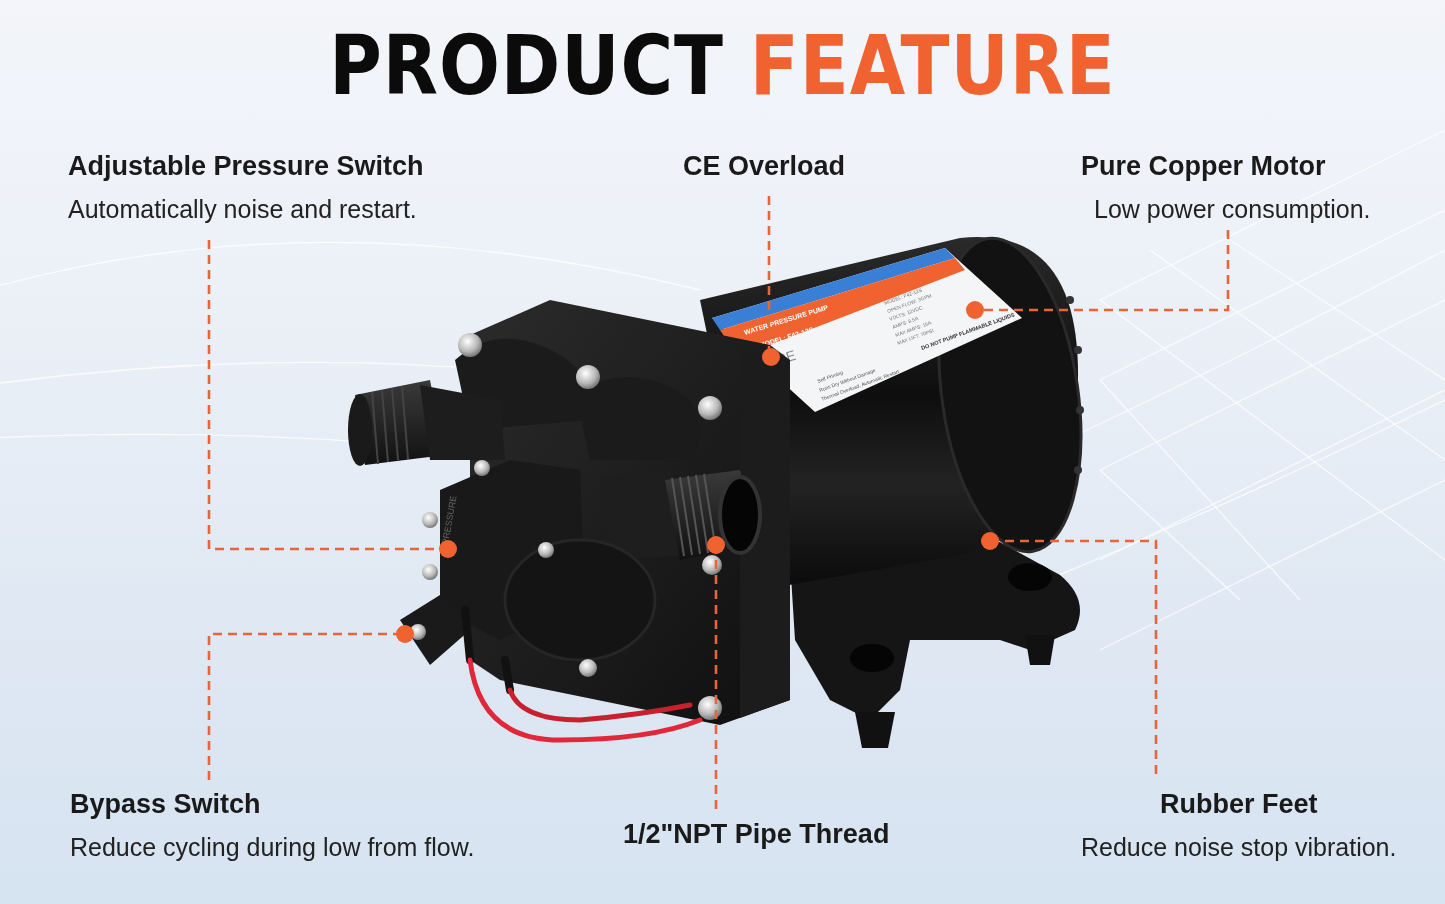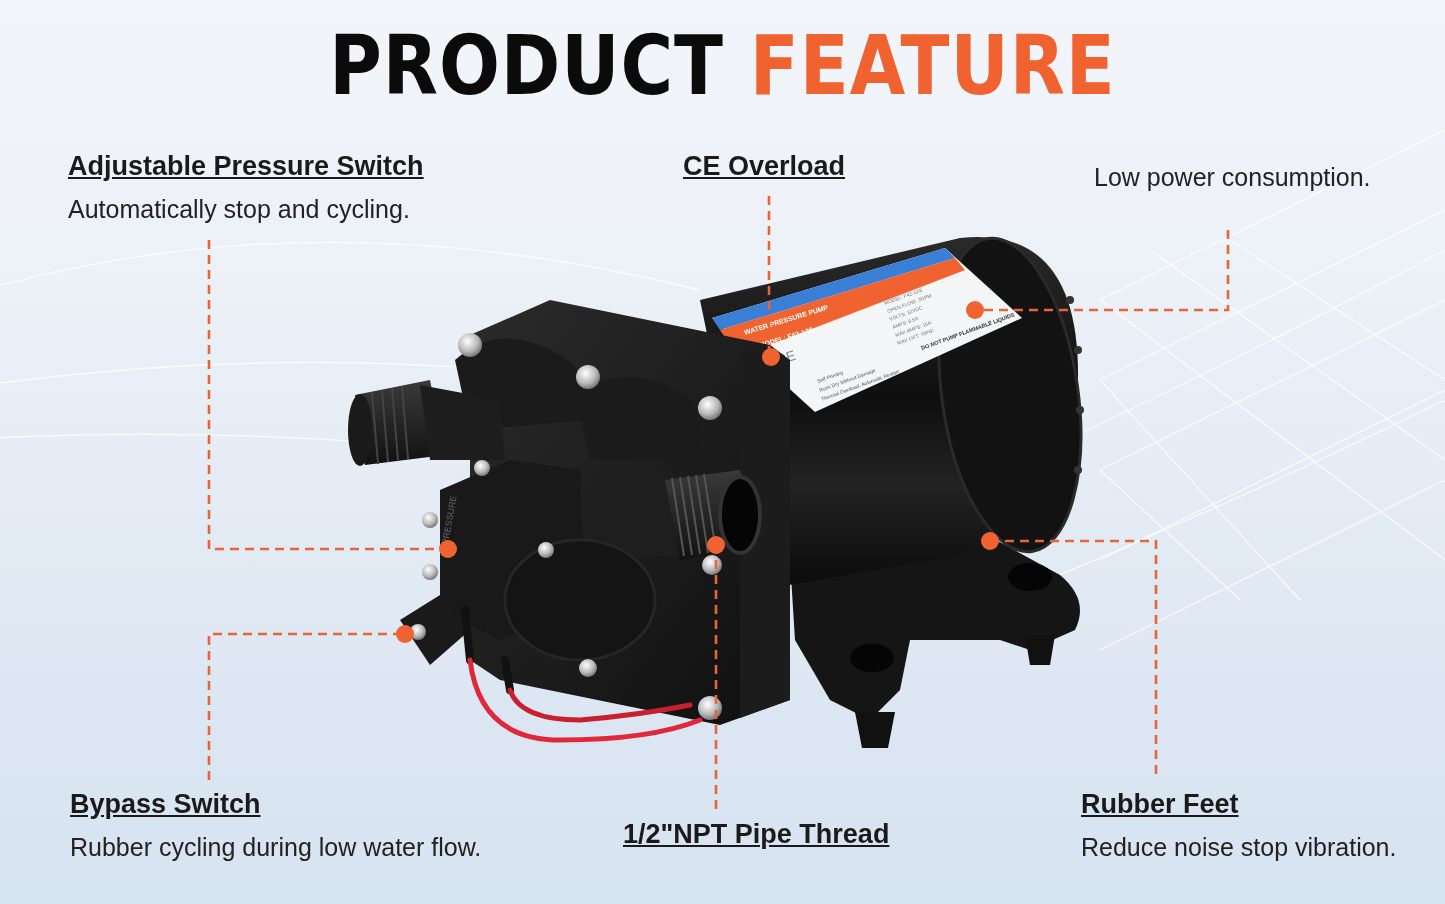--- a/index.html
+++ b/index.html
@@ -12,21 +12,21 @@
   .title {
     position: absolute; top: 22px; left: 0; width: 1445px; text-align: center;
     font-family: "DejaVu Sans", sans-serif; font-weight: bold;
     font-size: 78px; letter-spacing: 1px; line-height: 88px;
     transform: scaleX(0.92) scaleY(1.05);
   }
   .title .t1 { color: #0b0b0b; }
   .title .t2 { color: #f0622f; }
   .feature { position: absolute; }
   .feature .h {
-    font-weight: bold; font-size: 27px; color: #1a1a1a; line-height: 32px; white-space: nowrap; text-decoration: underline;
+    font-weight: bold; font-size: 27px; color: #1a1a1a; line-height: 32px; white-space: nowrap;
   }
   .feature .d {
     font-size: 25px; color: #222; line-height: 30px; margin-top: 12px; white-space: nowrap;
   }
   svg.overlay { position: absolute; inset: 0; }
 </style>
 </head>
 <body>
 
 <svg class="bg-grid" width="1445" height="904" viewBox="0 0 1445 904">
@@ -189,36 +189,37 @@
     <circle cx="405" cy="634" r="9"></circle>
     <circle cx="771" cy="357" r="9"></circle>
     <circle cx="975" cy="310" r="9"></circle>
     <circle cx="716" cy="545" r="9"></circle>
     <circle cx="990" cy="541" r="9"></circle>
   </g>
 </svg>
 
 <div class="feature" style="left:68px; top:150px;">
   <div class="h">Adjustable Pressure Switch</div>
-  <div class="d">Automatically stop and cycling.</div>
+  <div class="d">Automatically noise and restart.</div>
 </div>
 
 <div class="feature" style="left:683px; top:150px;">
   <div class="h">CE Overload</div>
 </div>
 
 <div class="feature" style="left:1081px; top:150px;">
+  <div class="h">Pure Copper Motor</div>
   <div class="d" style="margin-left:13px;">Low power consumption.</div>
 </div>
 
 <div class="feature" style="left:70px; top:788px;">
   <div class="h">Bypass Switch</div>
-  <div class="d">Rubber cycling during low water flow.</div>
+  <div class="d">Reduce cycling during low from flow.</div>
 </div>
 
 <div class="feature" style="left:623px; top:818px;">
   <div class="h">1/2"NPT Pipe Thread</div>
 </div>
 
-<div class="feature" style="left:1081px; top:788px;">
+<div class="feature" style="left:1081px; top:788px;text-align:center;">
   <div class="h">Rubber Feet</div>
   <div class="d">Reduce noise stop vibration.</div>
 </div>
 
 </body></html>

